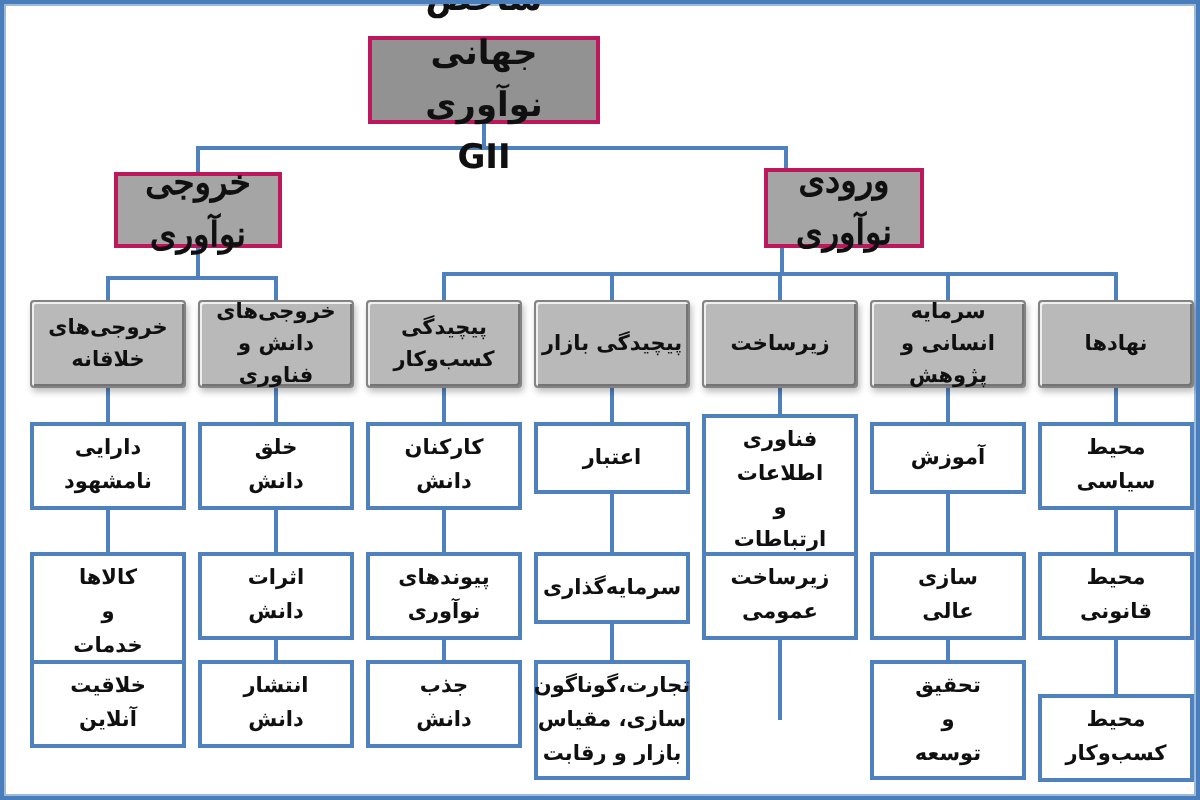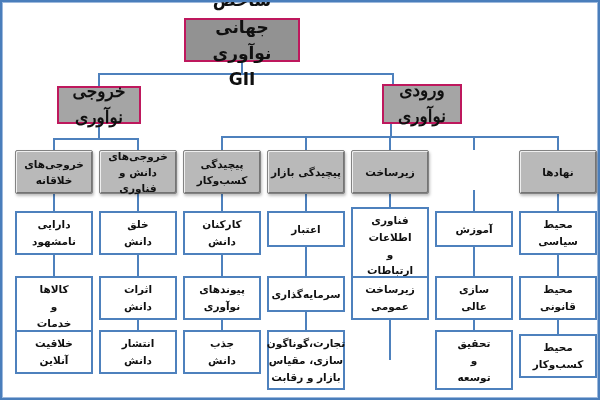--- a/index.html
+++ b/index.html
@@ -142,20 +142,23 @@
     <div class="box leaf r1" style="top:57px;">
         <span>فناوری اطلاعات و ارتباطات</span>
       </div>
     <div class="box leaf r2">
         <span>زیرساخت عمومی</span>
       </div>
   </div>
 
   <div class="col c6">
     <div class="vline"></div>
+    <div class="box pillar">
+        <span>سرمایه انسانی و پژوهش</span>
+      </div>
     <div class="box leaf r1">
         <span>آموزش</span>
       </div>
     <div class="box leaf r2">
         <span>سازی عالی</span>
       </div>
     <div class="box leaf r3">
         <span>تحقیق و توسعه</span>
       </div>
   </div>
@@ -164,18 +167,18 @@
     <div class="vline"></div>
     <div class="box pillar">
         <span>نهادها</span>
       </div>
     <div class="box leaf r1">
         <span>محیط سیاسی</span>
       </div>
     <div class="box leaf r2">
         <span>محیط قانونی</span>
       </div>
-    <div class="box leaf r3" style="top:184px;">
+    <div class="box leaf r3" style="top:197px;">
         <span>محیط کسب‌وکار</span>
       </div>
   </div>
 
 </div>
 
 </body></html>

